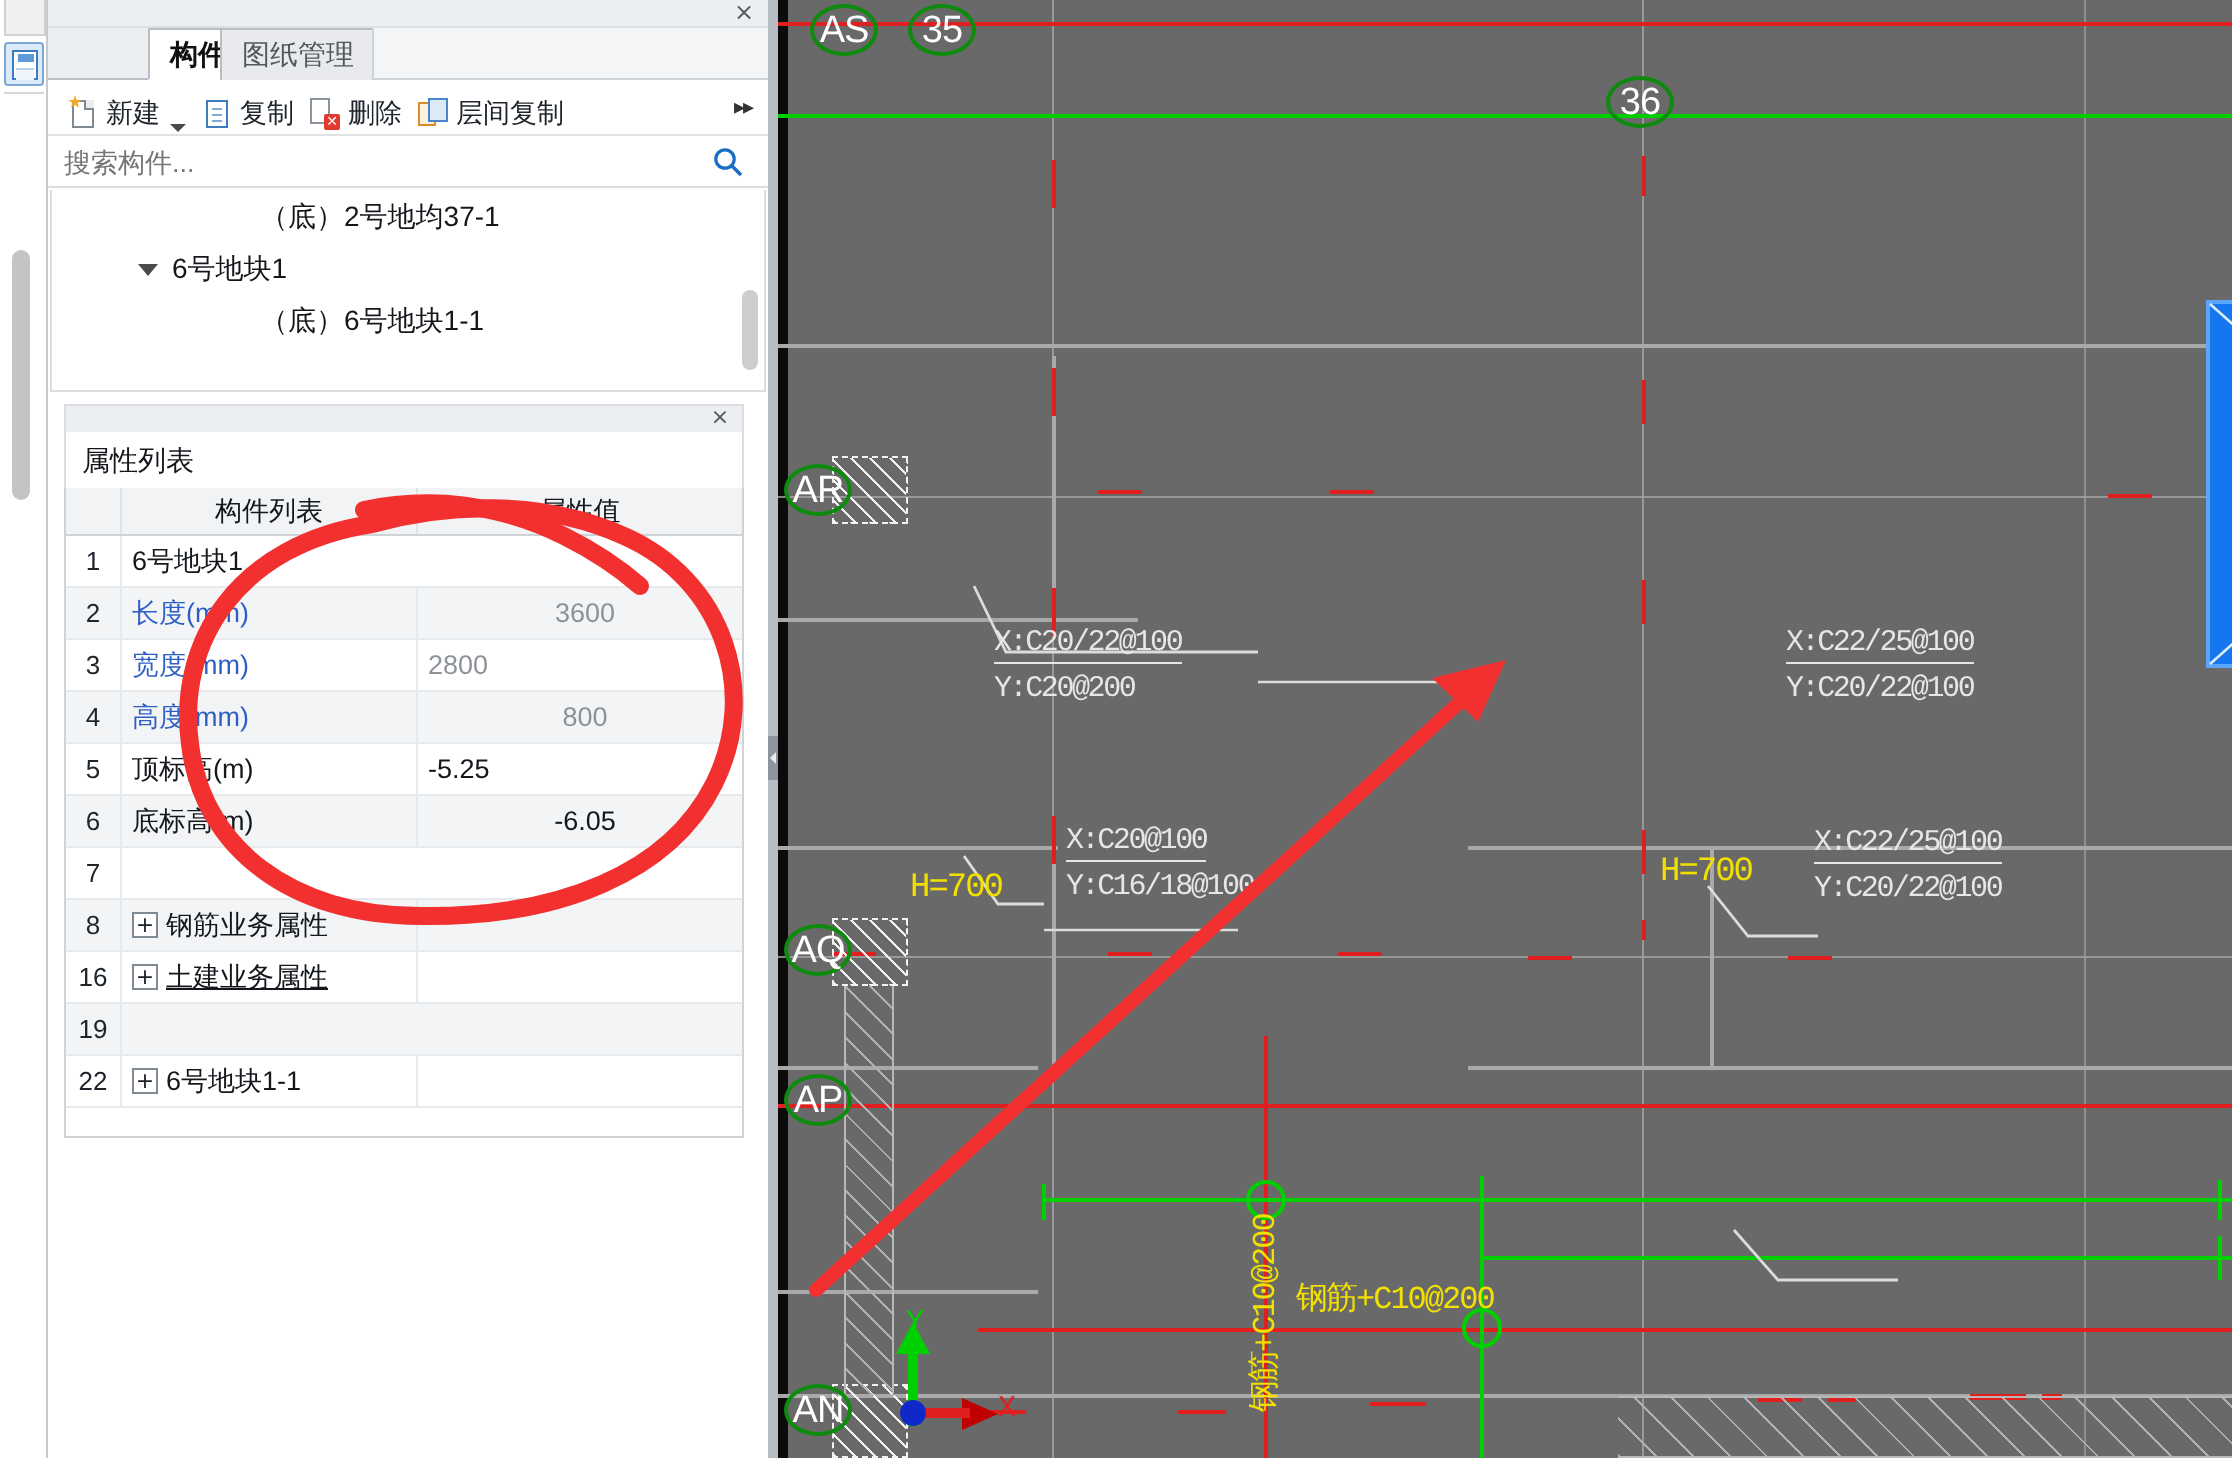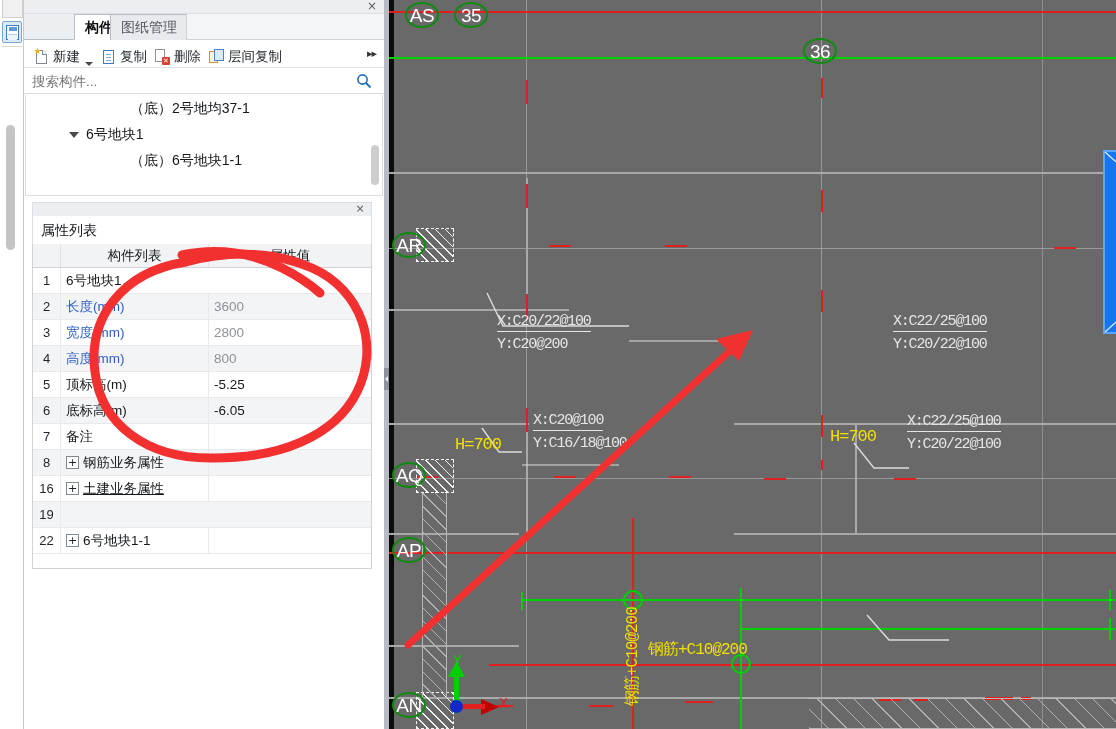--- a/index.html
+++ b/index.html
@@ -219,21 +219,21 @@
   .prow.hdr .pcell-name { text-align: center; padding-left: 0; line-height: 23px;
     border-right: 1px solid #dfe3e7; }
   .pcell-val {
     flex: 1; font-size: 13.5px; line-height: 25px; color: #14181c;
     padding-left: 5px; white-space: nowrap; overflow: hidden;
   }
   .prow.hdr .pcell-val { text-align: center; padding-left: 0; line-height: 23px; }
   .pcell-name.link { color: #2e5fc4; }
   .pcell-val.muted { color: #8d9298; }
   .prow.alt { background: #f2f4f6; }
-  .prow.alt .pcell-val { background: #f2f4f6; }
+  .prow.alt .pcell-val { background: #f2f4f6; text-align: center; }
   .expand-box {
     display: inline-block; width: 13px; height: 13px; line-height: 11px;
     border: 1px solid #7f8a95; text-align: center; font-size: 11px;
     color: #1b1f24; background: #ffffff; vertical-align: middle;
     margin-right: 4px; font-family: "DejaVu Sans", sans-serif;
     position: relative; top: -1px;
   }
   .pname-underline { text-decoration: underline; }
 
   
@@ -447,21 +447,20 @@
         <div class="pcell-name">顶标高(m)</div>
         <div class="pcell-val">-5.25</div>
       </div>
       <div class="prow alt">
         <div class="pcell-idx">6</div>
         <div class="pcell-name">底标高(m)</div>
         <div class="pcell-val">-6.05</div>
       </div>
       <div class="prow">
         <div class="pcell-idx">7</div>
-        <div class="pcell-name">备注</div>
         <div class="pcell-val"></div>
       </div>
       <div class="prow alt">
         <div class="pcell-idx">8</div>
         <div class="pcell-name"><span class="expand-box">+</span><span>钢筋业务属性</span></div>
         <div class="pcell-val"></div>
       </div>
       <div class="prow">
         <div class="pcell-idx">16</div>
         <div class="pcell-name"><span class="expand-box">+</span><span class="pname-underline">土建业务属性</span></div>

